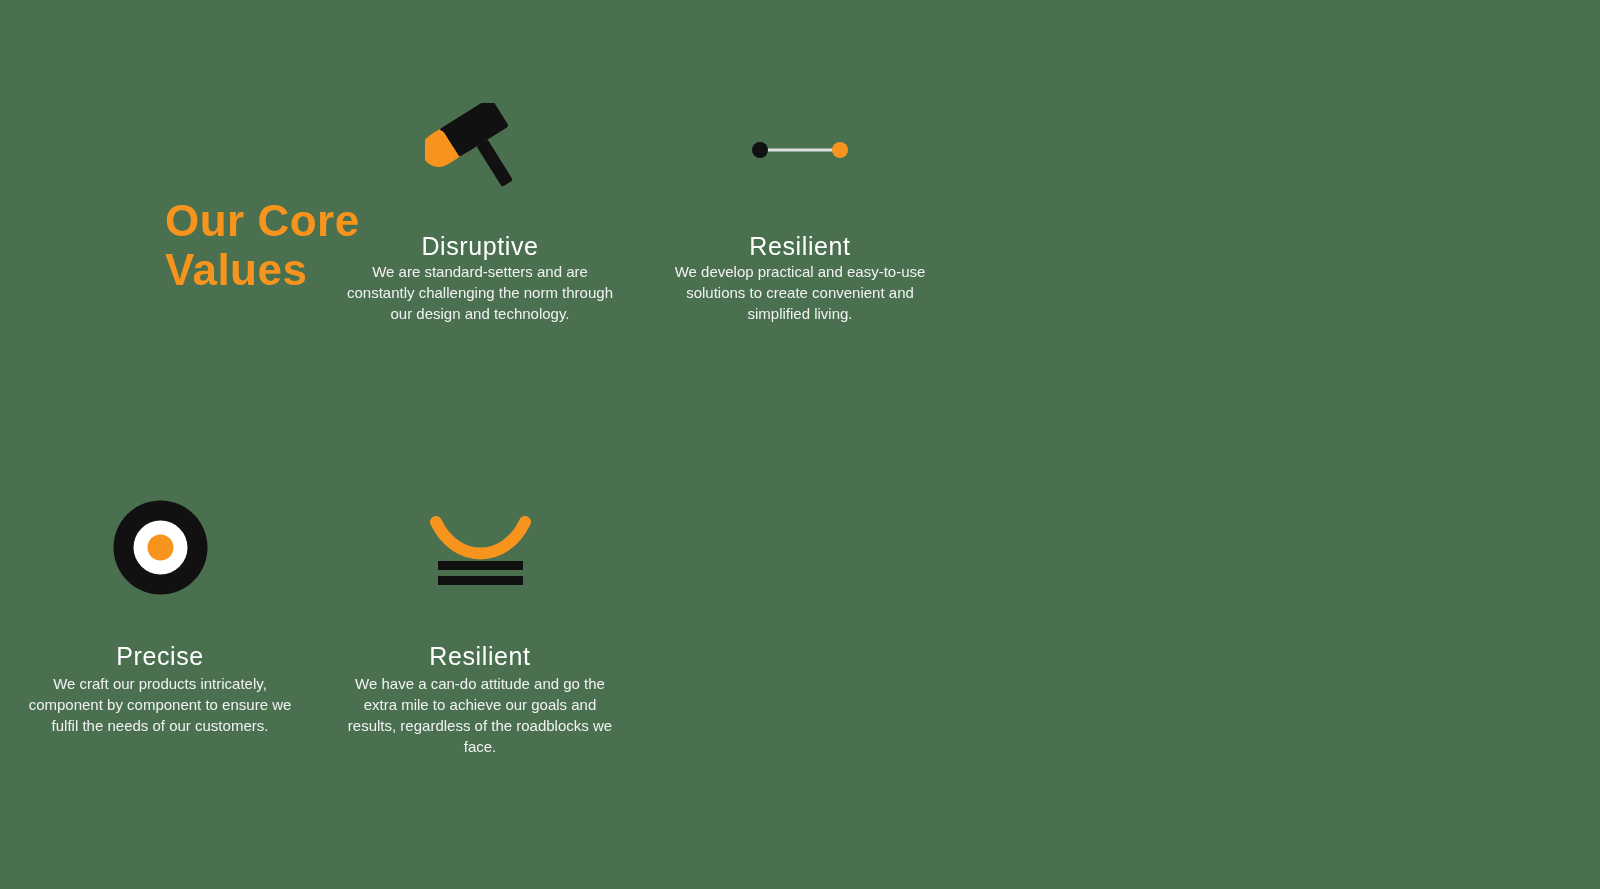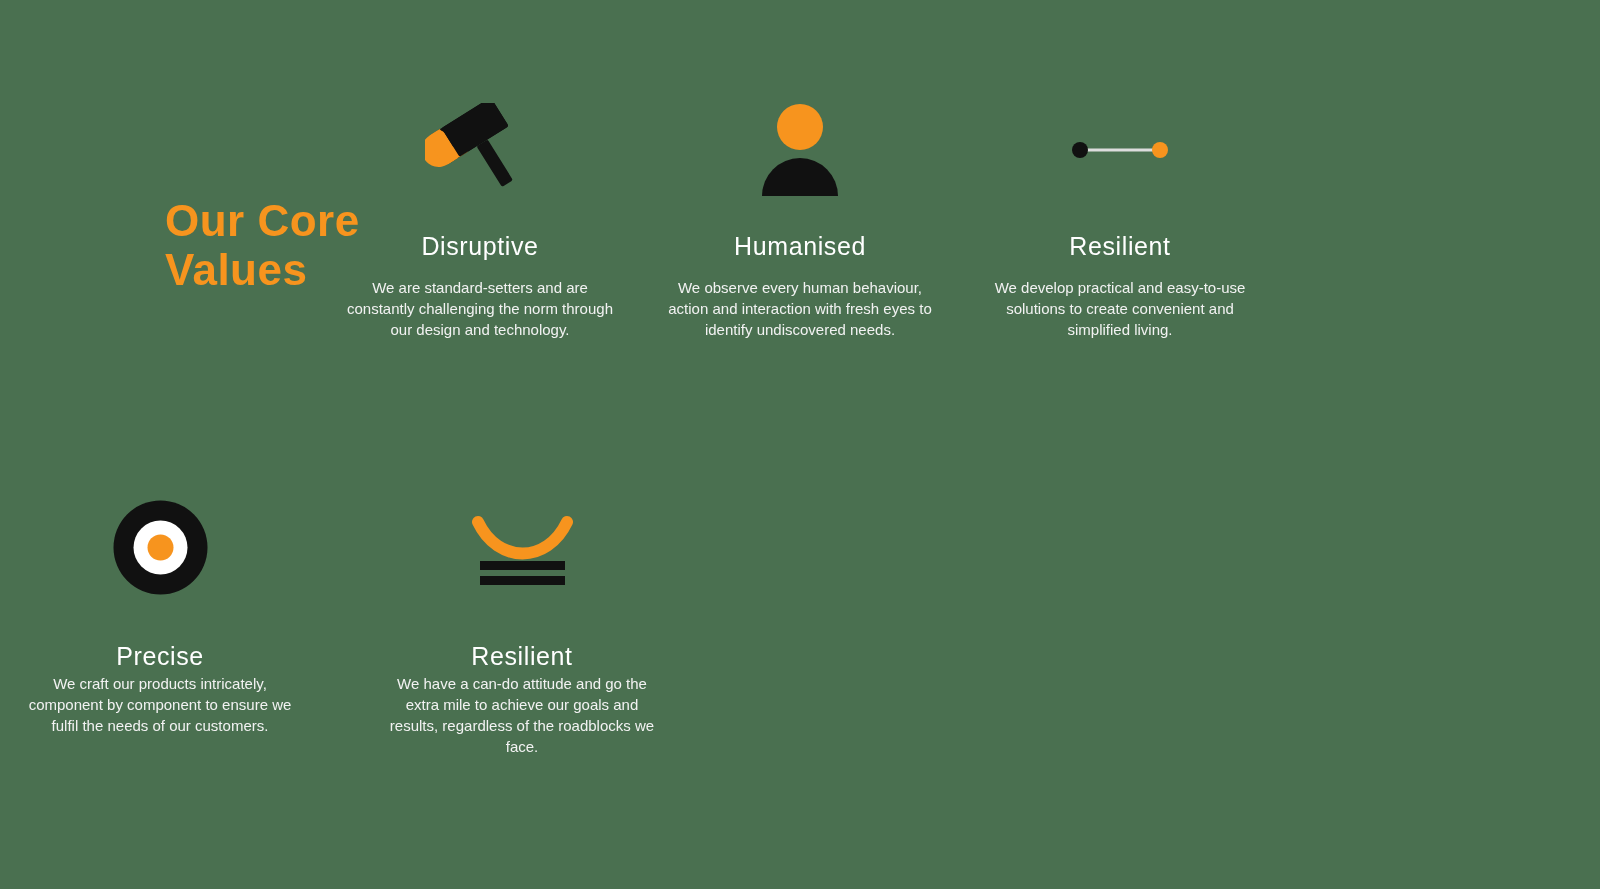--- a/index.html
+++ b/index.html
@@ -40,21 +40,21 @@
 
   
   .row {
     position: absolute;
     left: 0;
     width: 1341px;
     display: flex;
     flex-direction: row;
   }
   .row-1 { top: 95px; }
-  .row-2 { top: 490px; gap: 42px; }
+  .row-2 { top: 490px; }
 
   .cell {
     width: 320px;
     display: flex;
     flex-direction: column;
     align-items: center;
   }
   .cell.empty { visibility: hidden; }
 
   .icon-slot {
@@ -69,21 +69,20 @@
     margin-top: 28px;
     font-size: 25px;
     font-weight: normal;
     color: #ffffff;
     letter-spacing: 0.6px;
     text-align: center;
     line-height: 1.1;
   }
 
   .card-body {
-    margin-top: 16px;
     width: 285px;
     font-size: 15px;
     line-height: 1.42;
     color: #f2f2f2;
     text-align: center;
   }
 
   
   .row-2 .icon-slot { height: 115px; }
   .row-2 .card-title { margin-top: 38px; }
@@ -135,30 +134,20 @@
             <rect x="16" y="8" width="18" height="34" rx="6" fill="#F7941E"></rect>
             <rect x="34" y="8" width="58" height="34" rx="2" fill="#111111"></rect>
             <rect x="54" y="42" width="13" height="48" rx="2" fill="#111111"></rect>
           </g>
         </svg>
       </div>
       <div class="card-title">Disruptive</div>
       <div class="card-body">We are standard-setters and are constantly challenging the norm through our design and technology.</div>
     </div>
 
-    <div class="cell">
-      <div class="icon-slot">
-        <svg class="ico ico-person" viewBox="0 0 90 92" xmlns="http://www.w3.org/2000/svg">
-          <circle cx="45" cy="23" r="23" fill="#F7941E"></circle>
-          <path d="M7 92 a38 38 0 0 1 76 0 z" fill="#111111"></path>
-        </svg>
-      </div>
-      <div class="card-title">Humanised</div>
-      <div class="card-body">We observe every human behaviour, action and interaction with fresh eyes to identify undiscovered needs.</div>
-    </div>
 
     <div class="cell">
       <div class="icon-slot">
         <svg class="ico ico-line" viewBox="0 0 100 30" xmlns="http://www.w3.org/2000/svg">
           <line x1="10" y1="15" x2="90" y2="15" stroke="#dddddd" stroke-width="3"></line>
           <circle cx="10" cy="15" r="8" fill="#111111"></circle>
           <circle cx="90" cy="15" r="8" fill="#F7941E"></circle>
         </svg>
       </div>
       <div class="card-title">Resilient</div>

